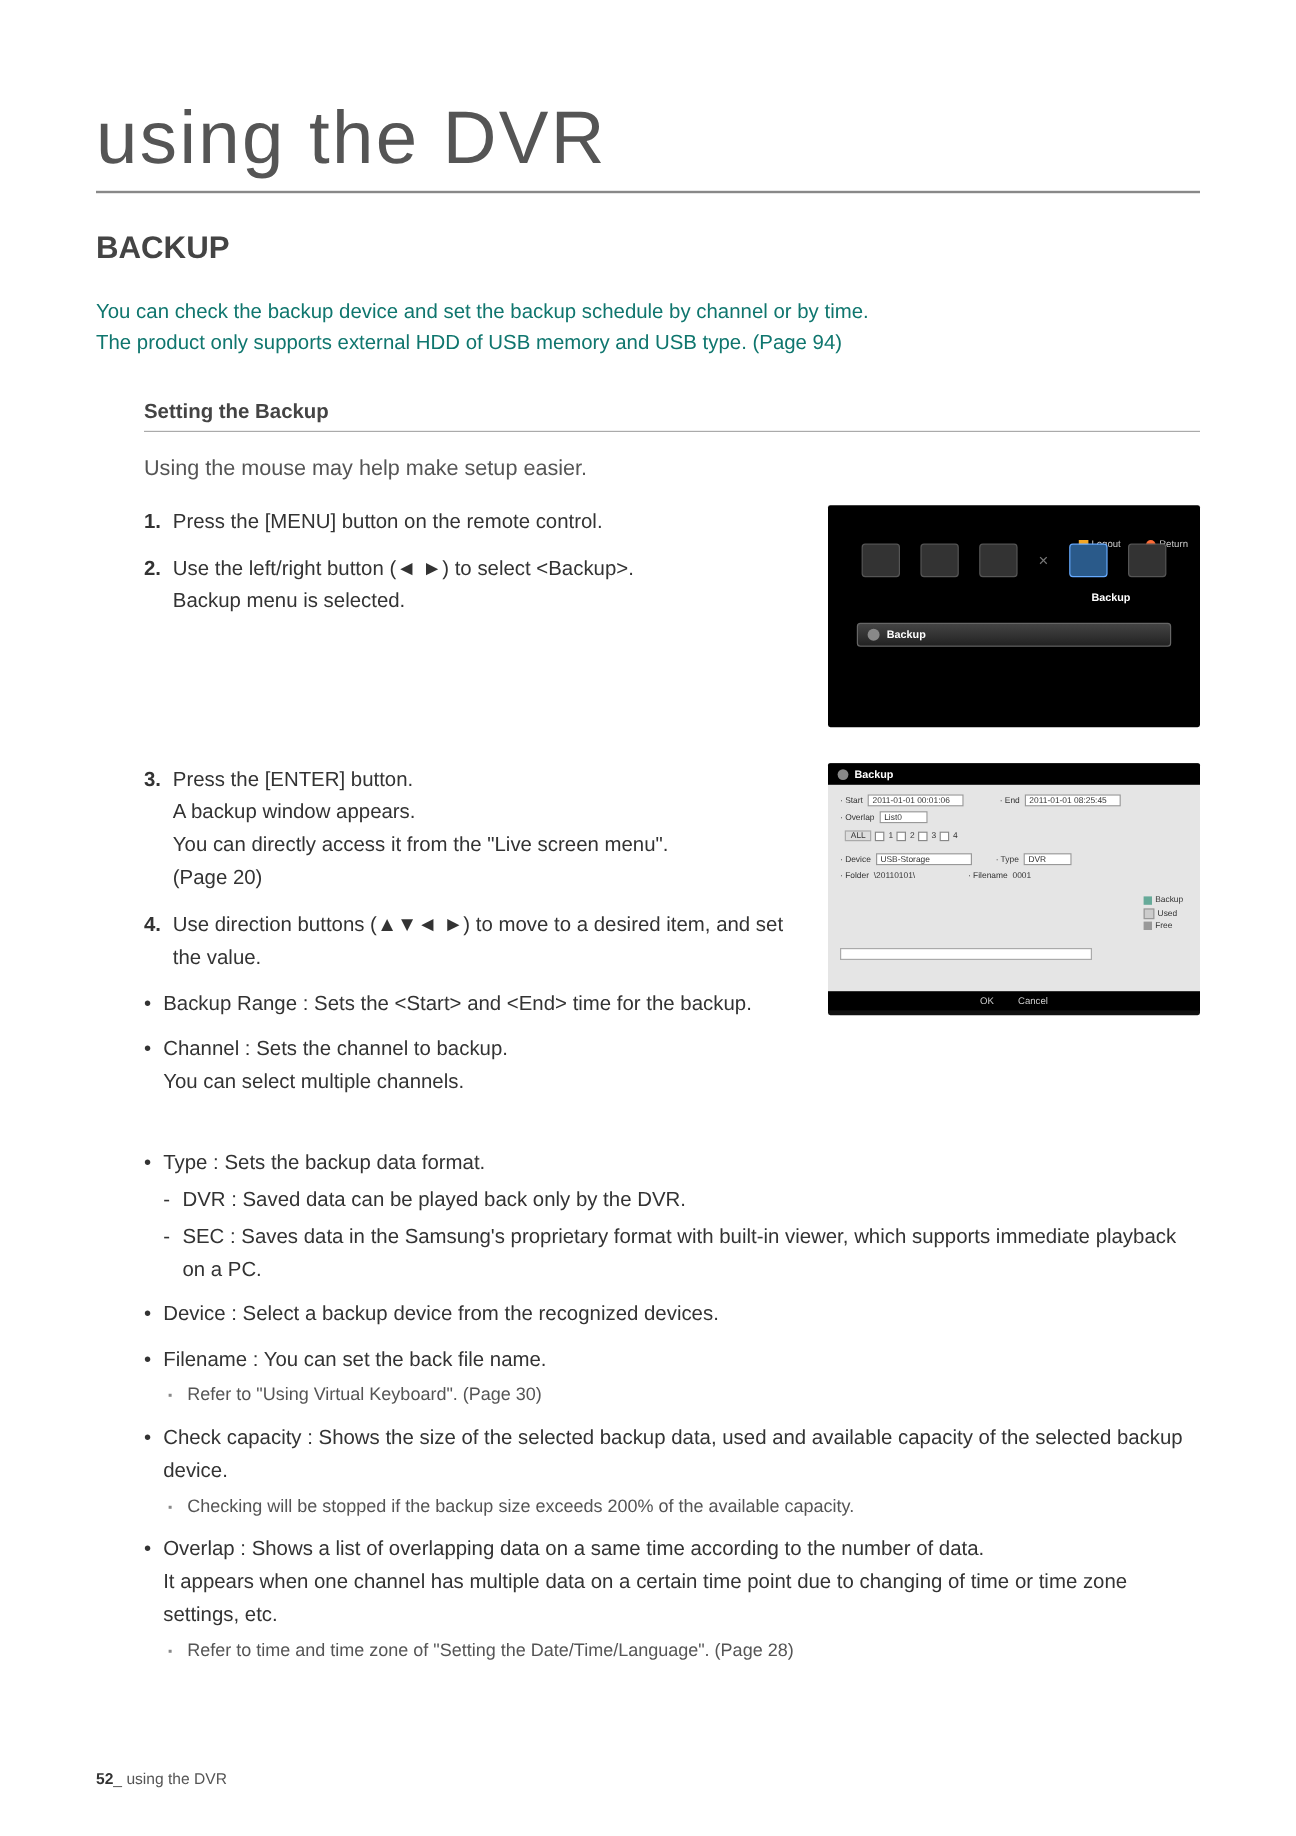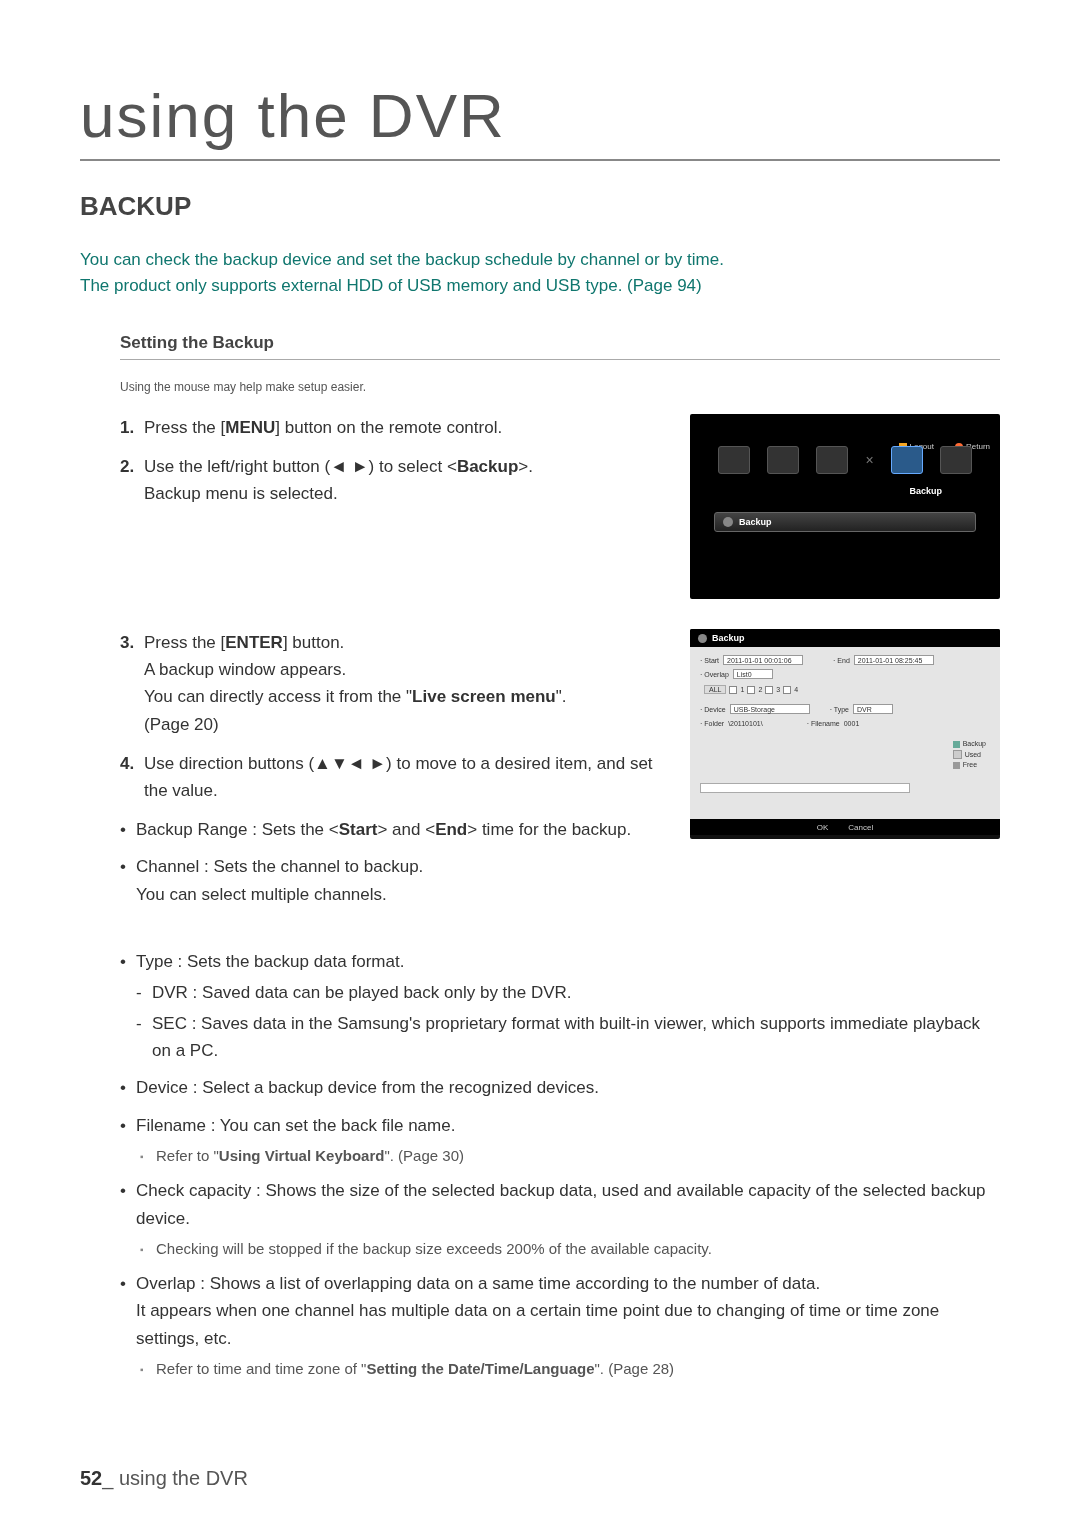--- a/index.html
+++ b/index.html
@@ -49,21 +49,21 @@
     .indented {
       margin-left: 40px;
     }
     .desc {
       font-size: 17px;
       line-height: 1.5;
       color: #444;
       margin-bottom: 6px;
     }
     .note {
-      font-size: 12px;
+      font-size: 18px;
       color: #555;
       margin-bottom: 20px;
     }
     .row-with-image {
       display: flex;
       gap: 30px;
       margin-bottom: 30px;
     }
     .row-text {
       flex: 1;
@@ -129,27 +129,27 @@
     }
     ul.subnote > li::before {
       content: "▪";
       position: absolute;
       left: 4px;
       color: #888;
       font-size: 10px;
       top: 4px;
     }
     .bold {
-      font-weight: bold;
+      font-weight: normal;
     }
     .footer {
       position: absolute;
       bottom: 40px;
       left: 80px;
-      font-size: 20px;
+      font-size: 13px;
       color: #555;
       text-align: right;
     }
     .footer .pnum {
       font-weight: bold;
       color: #333;
     }
     
     .ui-shot {
       background: #000;

